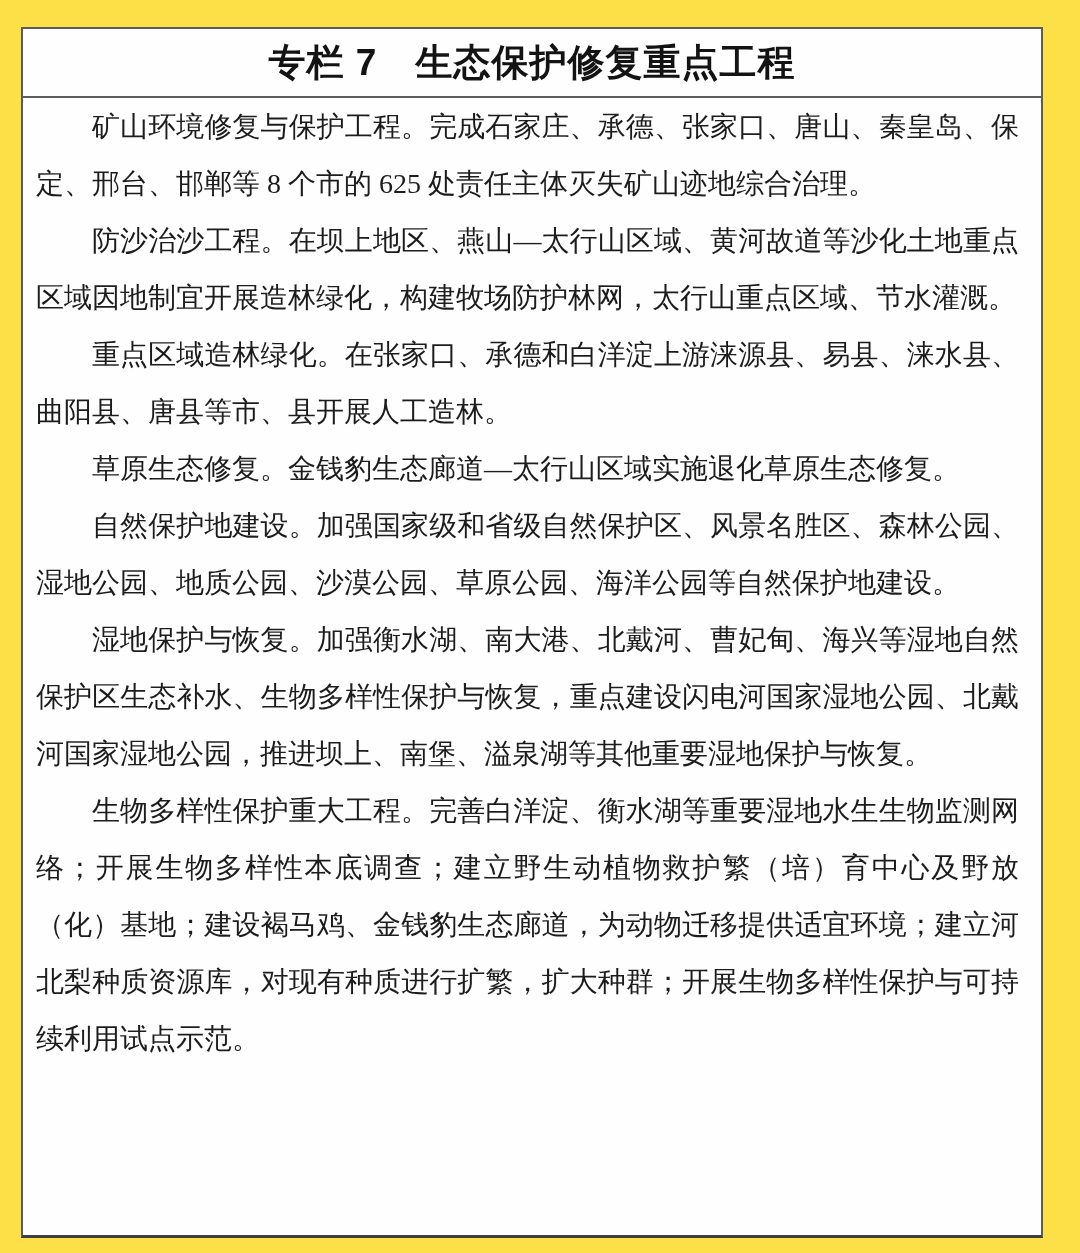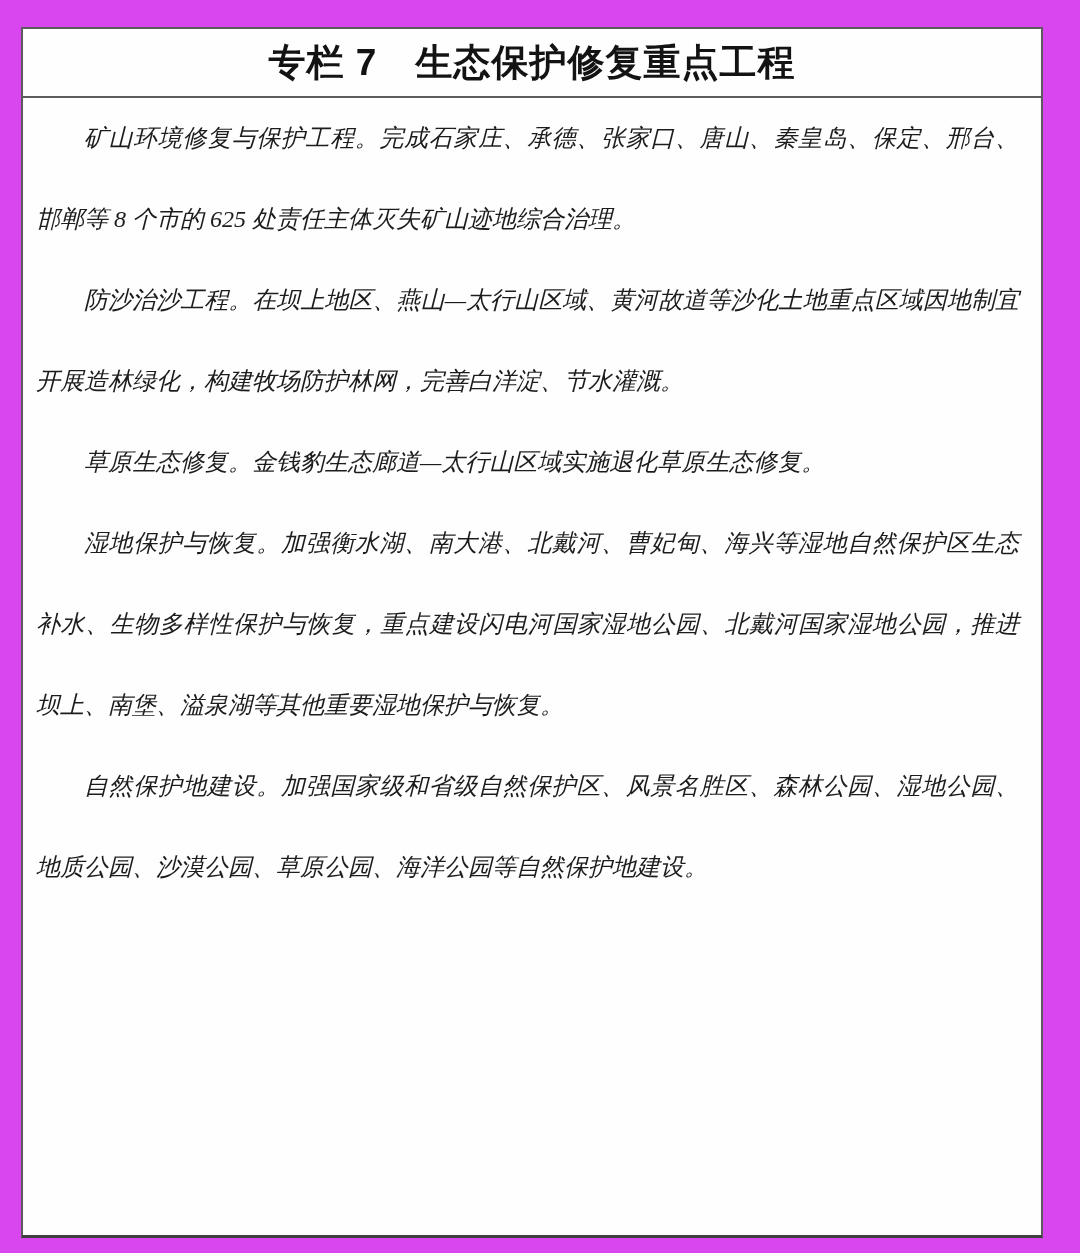--- a/index.html
+++ b/index.html
@@ -4,21 +4,21 @@
 <style>
   html, body {
     margin: 0;
     padding: 0;
     background: #fafafa;
   }
   .page {
     position: relative;
     width: 1080px;
     height: 1253px;
-    background: #d946ef;
+    background: #fde047;
     box-sizing: border-box;
     padding: 27px 37px 14px 21px;
     overflow: hidden;
   }
   .panel {
     width: 100%;
     height: 1211px;
     box-sizing: border-box;
     background: #fefefe;
     border: 2px solid #5c5c5c;
@@ -35,40 +35,41 @@
     font-weight: 700;
     font-size: 37px;
     letter-spacing: 1px;
     color: #131313;
     white-space: pre;
   }
   .panel-body {
     box-sizing: border-box;
     padding: 0 22px 0 13px;
     font-family: "Liberation Serif", "DejaVu Serif", serif;
-    font-size: 24px;
-    line-height: 81px;
+    font-size: 28px;
+    line-height: 57px;
     color: #1c1c1c;
     text-align: justify;
     text-justify: inter-ideograph;
-    font-style: italic;
   }
   .panel-body p {
     margin: 0;
     padding: 0;
     text-indent: 2em;
   }
 </style>
 </head>
 <body>
 
 <div class="page">
   <div class="panel">
     <div class="panel-title">专栏 7　生态保护修复重点工程</div>
     <div class="panel-body">
       <p>矿山环境修复与保护工程。完成石家庄、承德、张家口、唐山、秦皇岛、保定、邢台、邯郸等 8 个市的 625 处责任主体灭失矿山迹地综合治理。</p>
-      <p>防沙治沙工程。在坝上地区、燕山—太行山区域、黄河故道等沙化土地重点区域因地制宜开展造林绿化，构建牧场防护林网，完善白洋淀、节水灌溉。</p>
+      <p>防沙治沙工程。在坝上地区、燕山—太行山区域、黄河故道等沙化土地重点区域因地制宜开展造林绿化，构建牧场防护林网，太行山重点区域、节水灌溉。</p>
+      <p>重点区域造林绿化。在张家口、承德和白洋淀上游涞源县、易县、涞水县、曲阳县、唐县等市、县开展人工造林。</p>
       <p>草原生态修复。金钱豹生态廊道—太行山区域实施退化草原生态修复。</p>
+      <p>自然保护地建设。加强国家级和省级自然保护区、风景名胜区、森林公园、湿地公园、地质公园、沙漠公园、草原公园、海洋公园等自然保护地建设。</p>
       <p>湿地保护与恢复。加强衡水湖、南大港、北戴河、曹妃甸、海兴等湿地自然保护区生态补水、生物多样性保护与恢复，重点建设闪电河国家湿地公园、北戴河国家湿地公园，推进坝上、南堡、溢泉湖等其他重要湿地保护与恢复。</p>
-      <p>自然保护地建设。加强国家级和省级自然保护区、风景名胜区、森林公园、湿地公园、地质公园、沙漠公园、草原公园、海洋公园等自然保护地建设。</p>
+      <p>生物多样性保护重大工程。完善白洋淀、衡水湖等重要湿地水生生物监测网络；开展生物多样性本底调查；建立野生动植物救护繁（培）育中心及野放（化）基地；建设褐马鸡、金钱豹生态廊道，为动物迁移提供适宜环境；建立河北梨种质资源库，对现有种质进行扩繁，扩大种群；开展生物多样性保护与可持续利用试点示范。</p>
     </div>
   </div>
 </div>
 
 </body></html>

